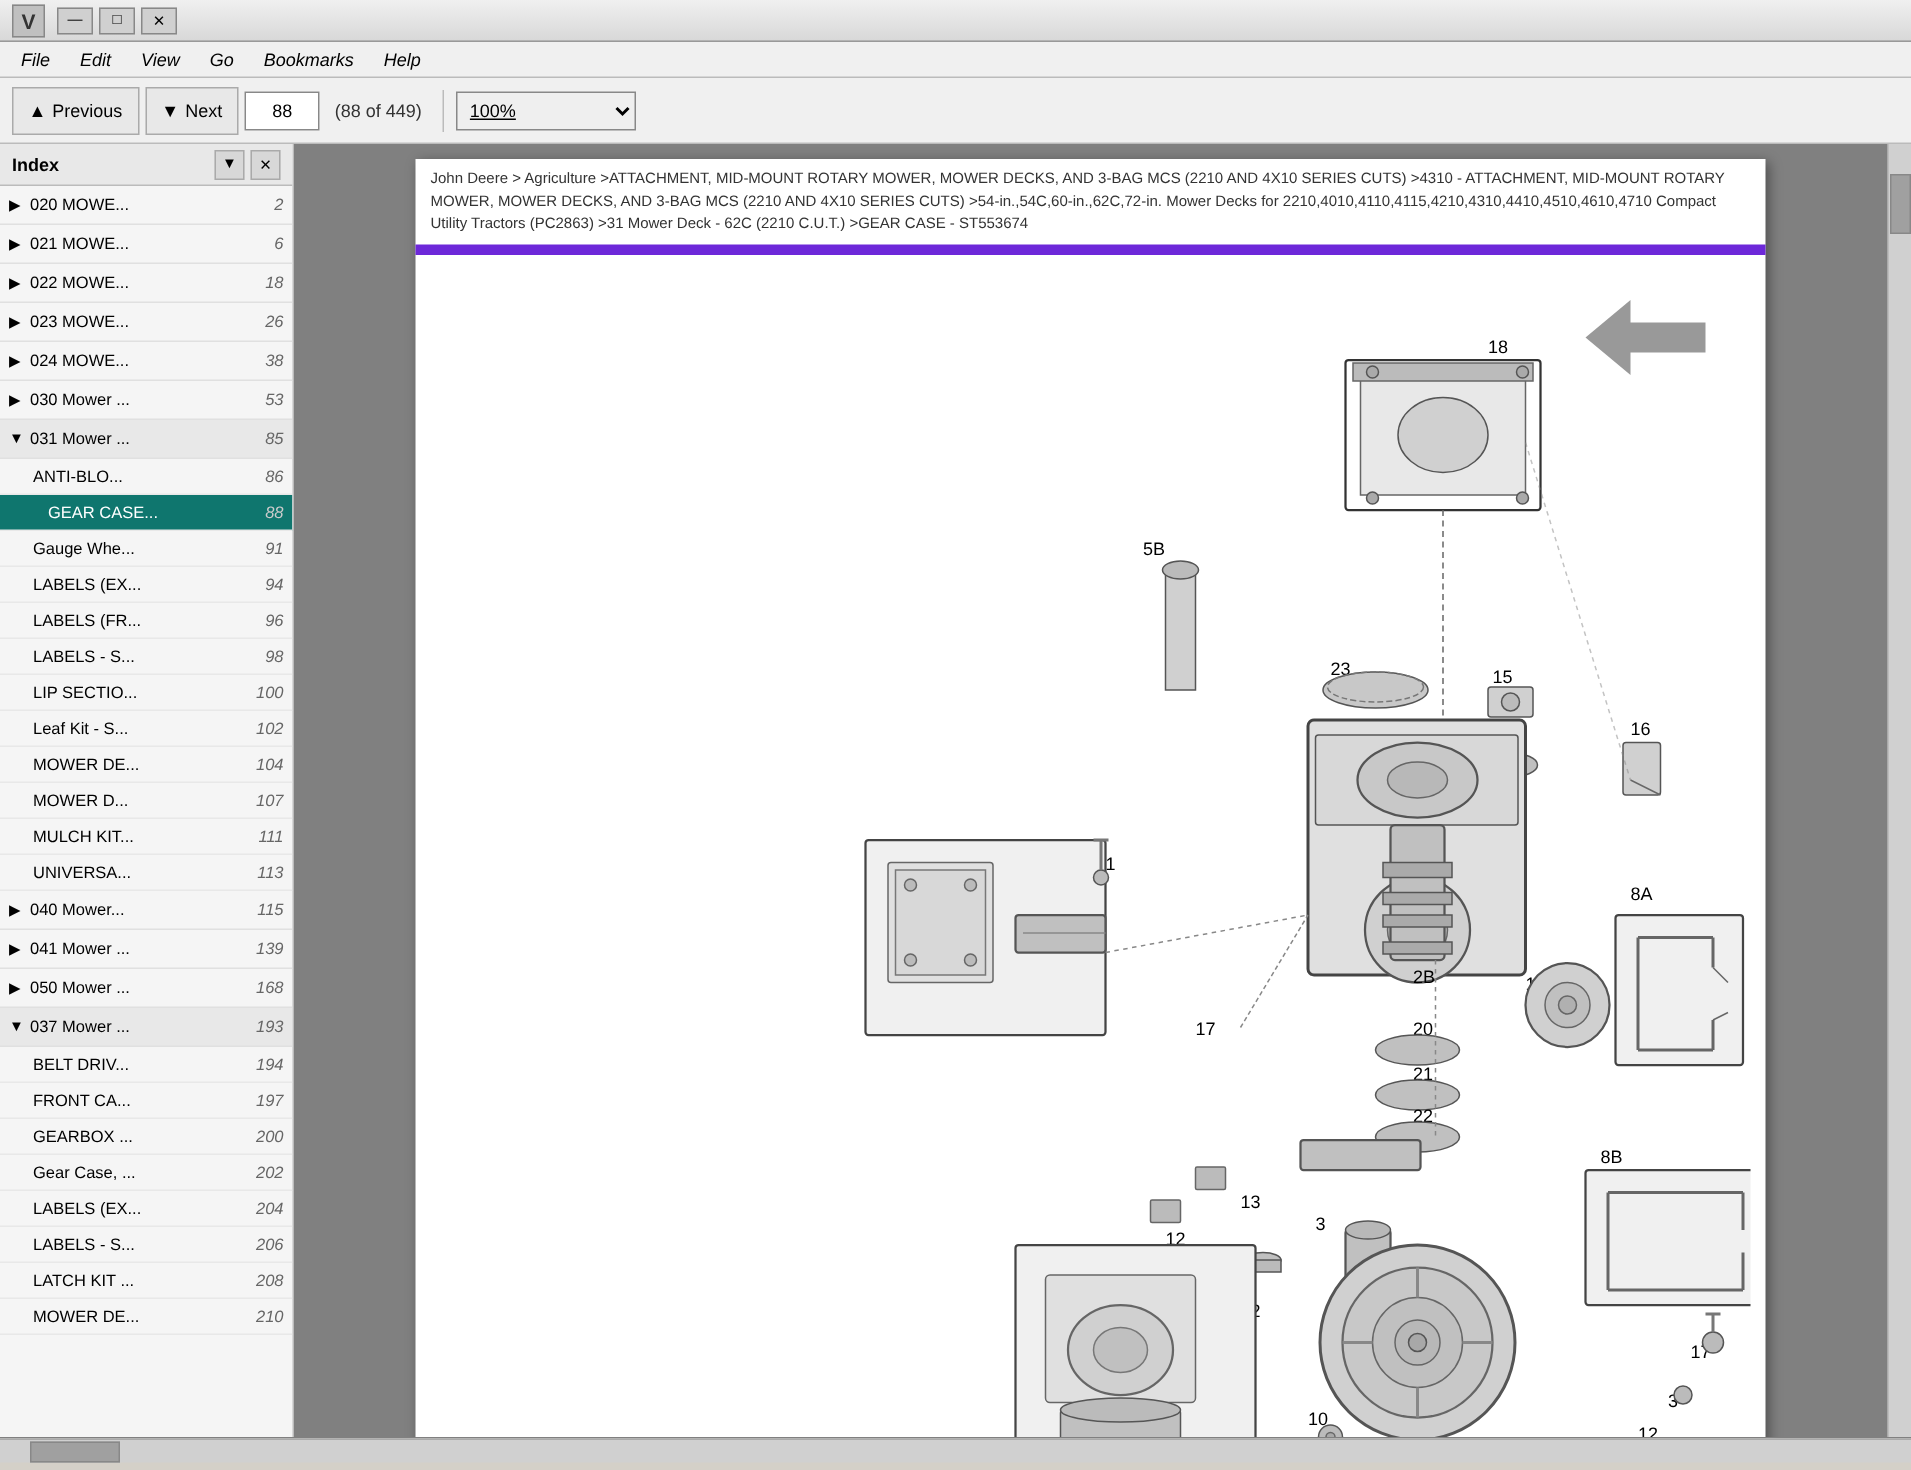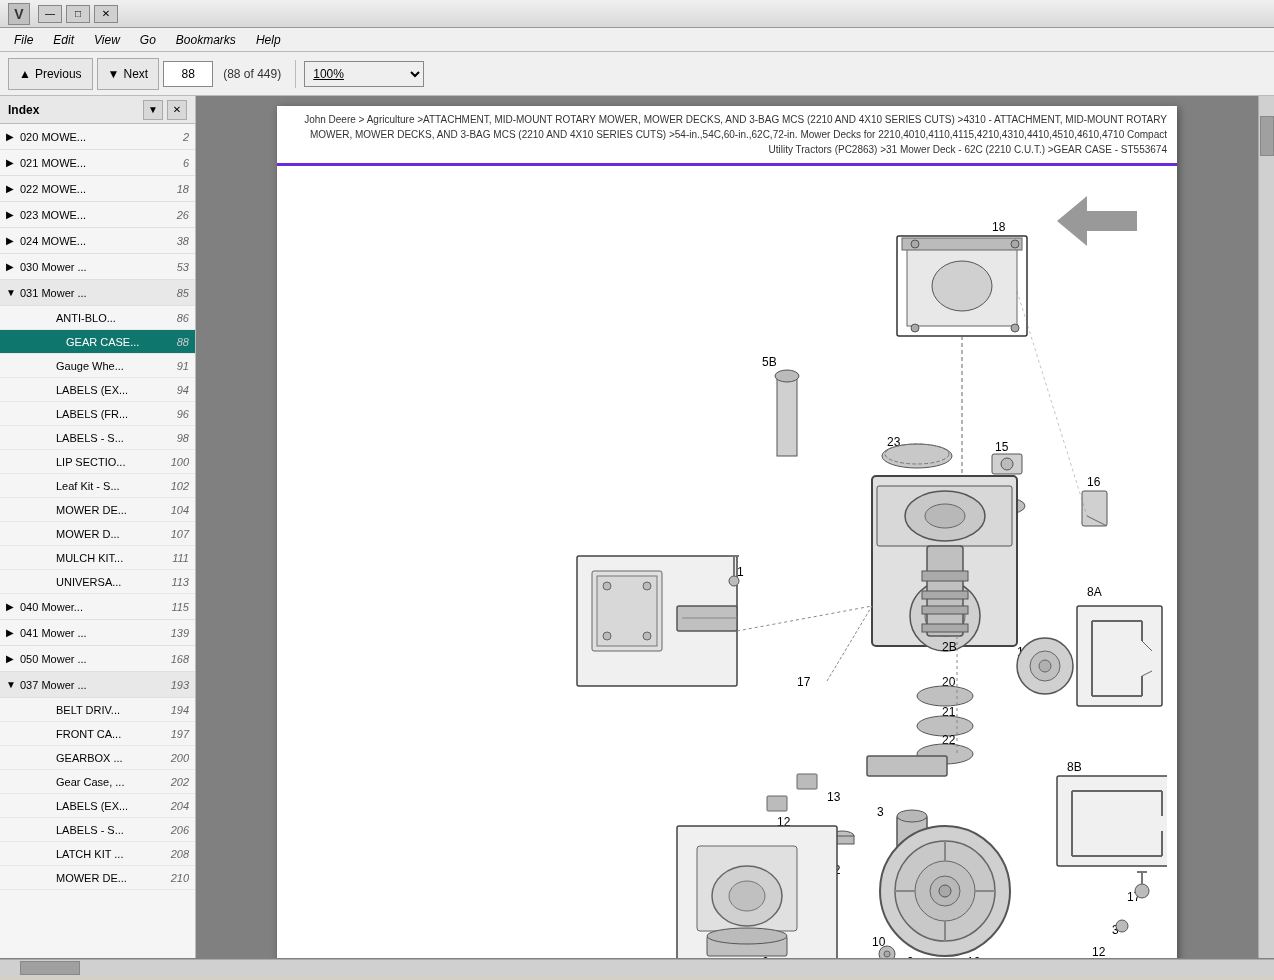--- a/index.html
+++ b/index.html
@@ -130,21 +130,21 @@
     .sidebar-item .page-num { font-size: 11px; color: #666; margin-left: 4px; font-style: italic; }
     .sidebar-subitem {
       display: flex;
       align-items: center;
       padding: 3px 6px 3px 22px;
       cursor: pointer;
       border-bottom: 1px solid #e8e8e8;
       min-height: 24px;
     }
     .sidebar-subitem.selected { background: #0f766e; color: white; padding-left: 32px; }
-    .sidebar-subitem .label { flex: 1; font-size: 11px; overflow: hidden; text-overflow: ellipsis; white-space: nowrap; margin-left: 34px; }
+    .sidebar-subitem .label { flex: 1; font-size: 11px; overflow: hidden; text-overflow: ellipsis; white-space: nowrap; }
     .sidebar-subitem .page-num { font-size: 11px; color: #666; margin-left: 4px; font-style: italic; }
     .sidebar-subitem.selected .page-num { color: #ccc; }
 
     
     .content-area {
       flex: 1;
       background: #808080;
       overflow: auto;
       position: relative;
     }
@@ -154,22 +154,21 @@
       width: 900px;
       min-height: 860px;
       position: relative;
       box-shadow: 2px 2px 8px rgba(0,0,0,0.4);
     }
     .breadcrumb {
       font-size: 10px;
       color: #333;
       padding: 6px 10px;
       line-height: 1.5;
-      border-bottom: 3px solid #6d28d9;
-      text-align: right;
+      border-bottom: 7px solid #6d28d9;
     }
     .diagram-area {
       padding: 10px;
       position: relative;
       height: 820px;
     }
 
     
     .diagram-svg {
       width: 100%;

